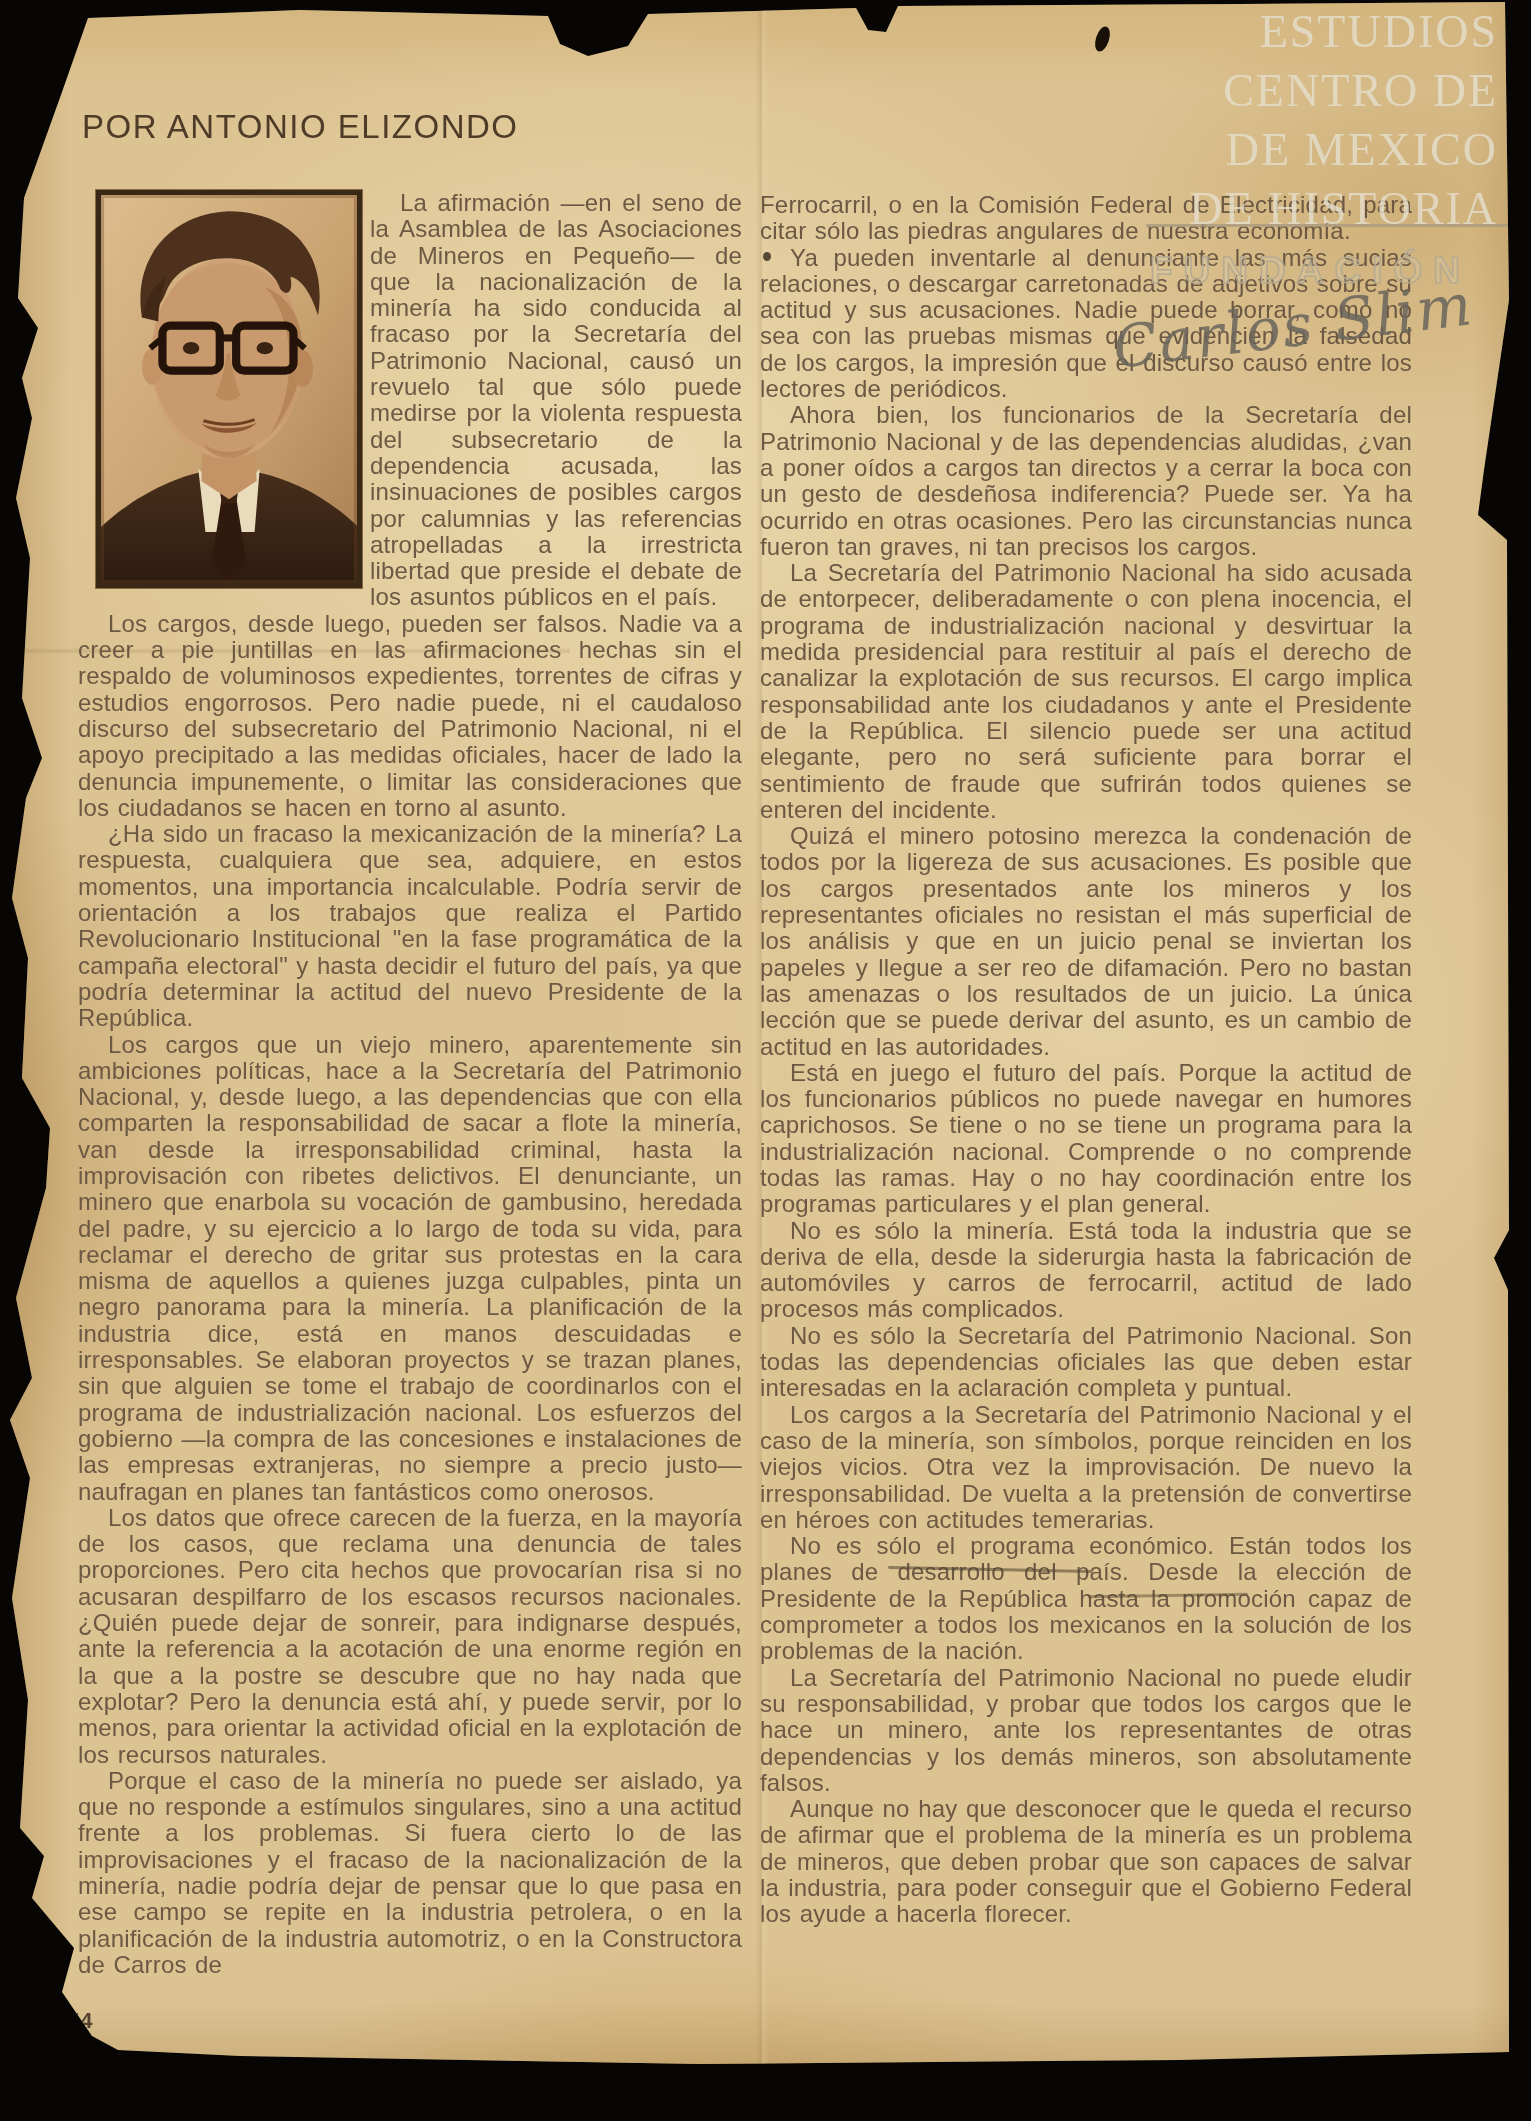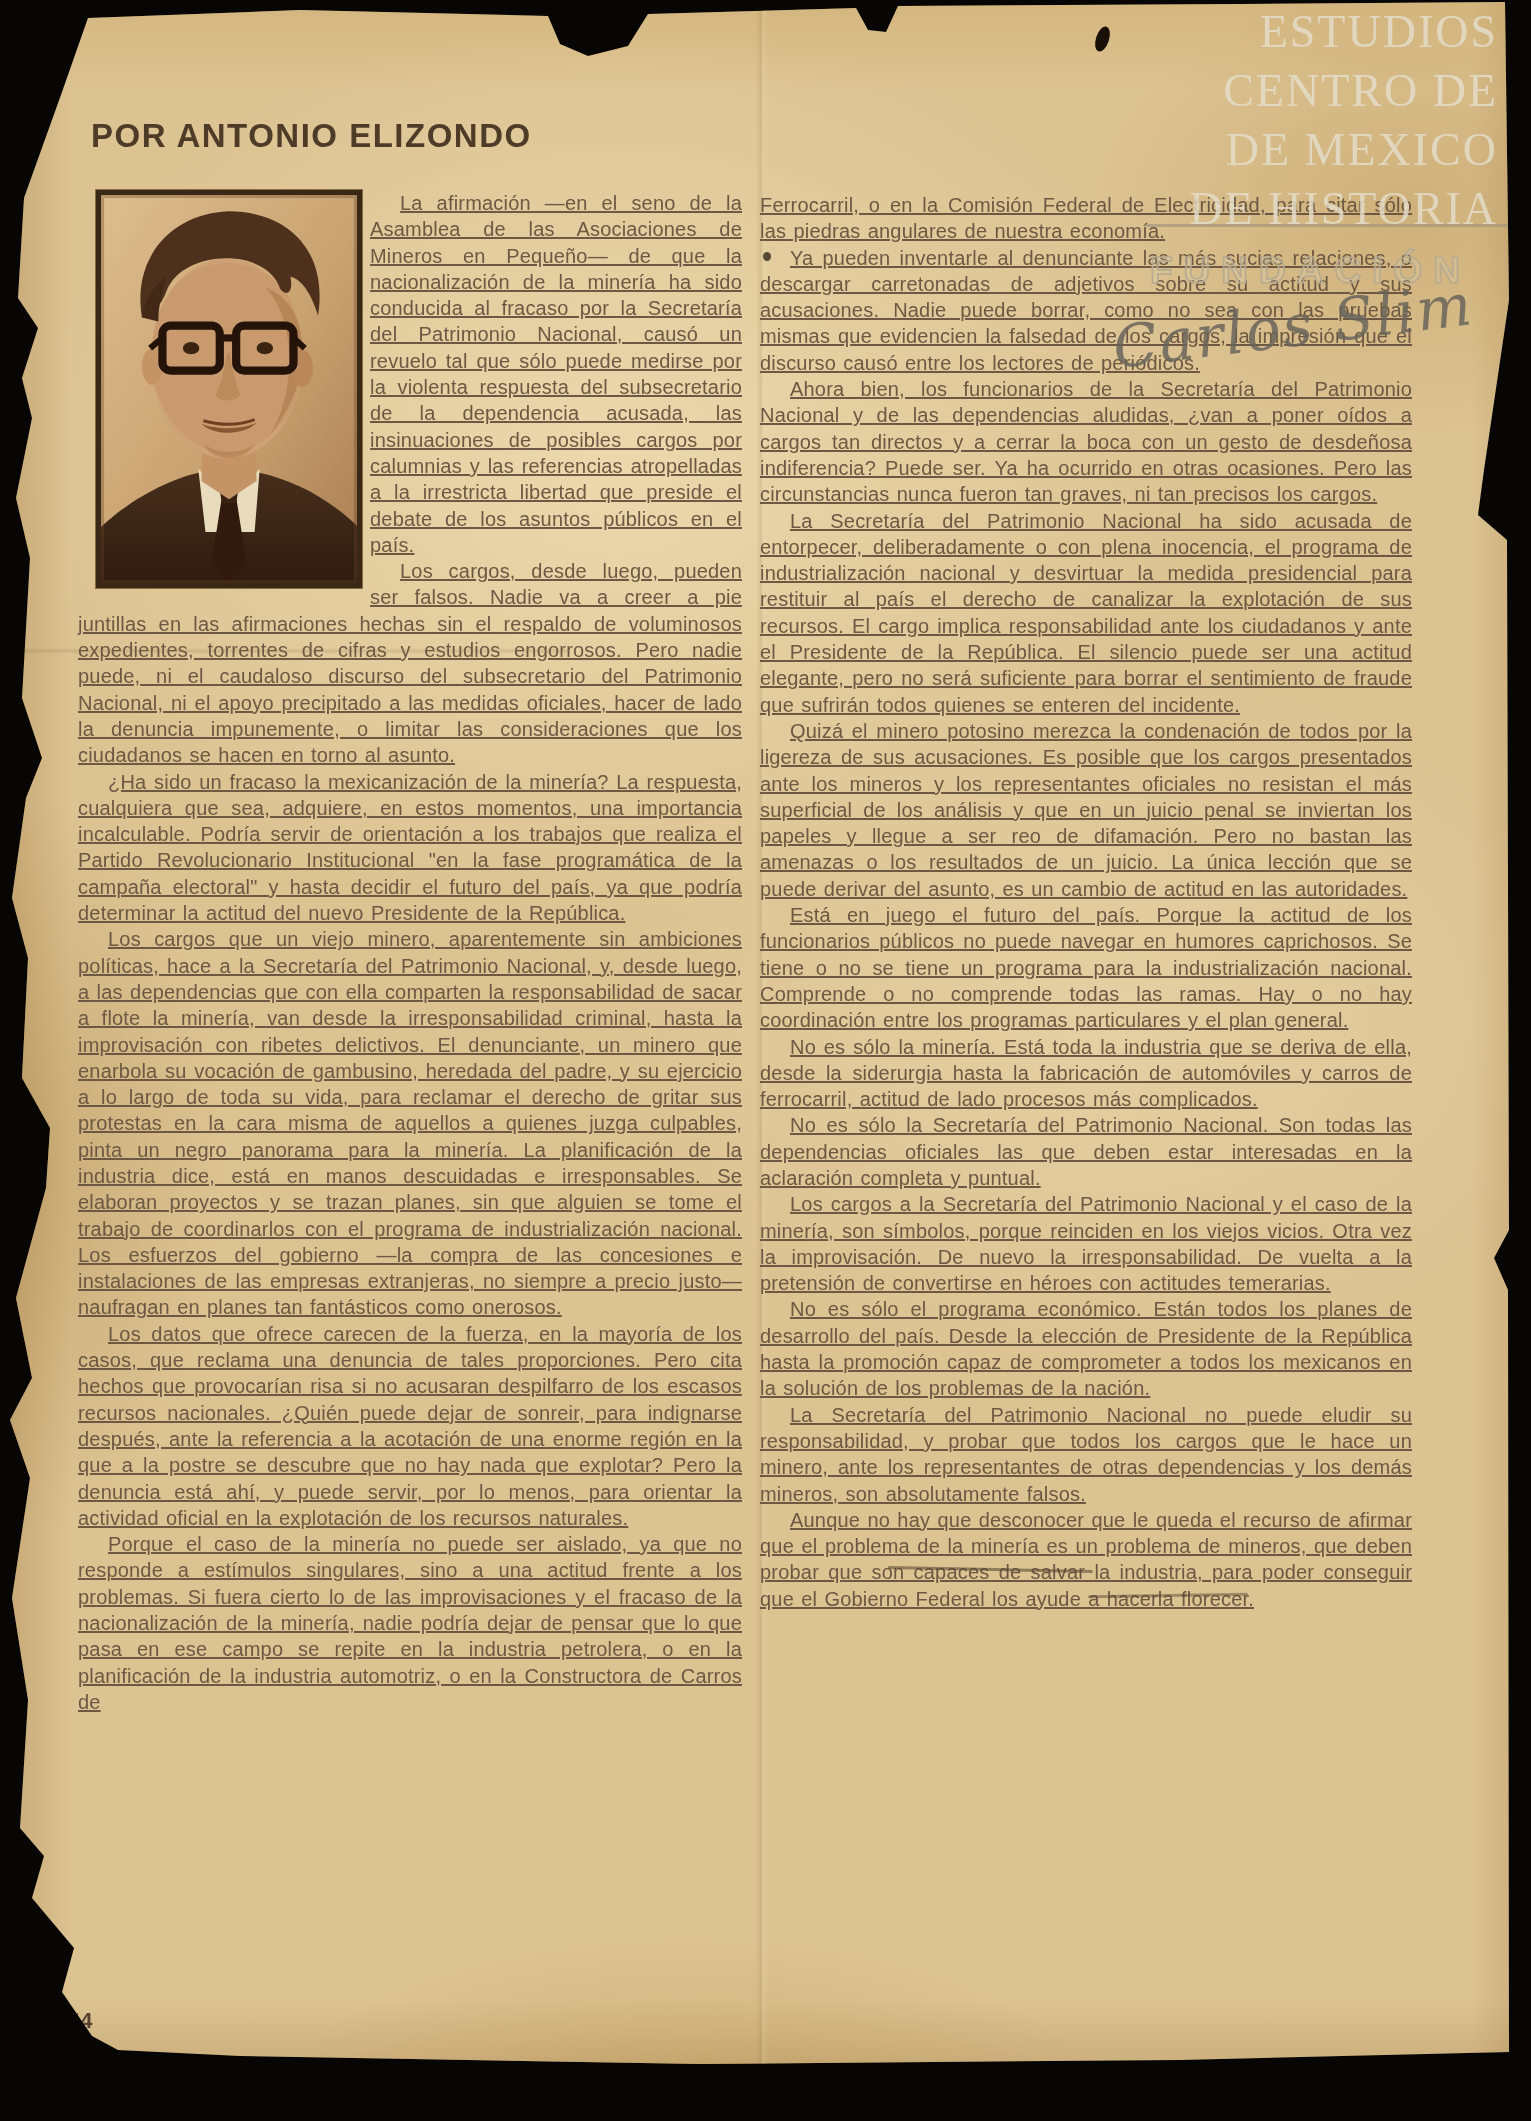--- a/index.html
+++ b/index.html
@@ -27,30 +27,30 @@
       linear-gradient(270deg, rgba(150,110,52,0.30), rgba(150,110,52,0) 60px),
       #dcc392;}
   .crease-v{position:absolute;left:756px;top:0;bottom:0;width:12px;
     background:linear-gradient(90deg, rgba(0,0,0,0), rgba(125,95,50,0.14) 40%, rgba(236,220,178,0.22) 62%, rgba(0,0,0,0));}
   .crease-h{position:absolute;left:10px;top:648px;width:560px;height:6px;
     background:linear-gradient(180deg, rgba(0,0,0,0), rgba(110,82,42,0.16), rgba(0,0,0,0));}
   .speck{position:absolute;background:#191008;border-radius:50%;}
   .speck.s1{left:1096px;top:26px;width:13px;height:26px;transform:rotate(18deg);}
   .speck.s2{left:763px;top:252px;width:8px;height:9px;opacity:.7;}
 
-  .byline{position:absolute;left:78px;top:104px;margin:13px;
-    font-size:33px;font-weight:bold;letter-spacing:1.5px;color:#4f3c28;}
+  .byline{position:absolute;left:78px;top:104px;margin:4px;
+    font-size:33px;font-weight:normal;letter-spacing:1.5px;color:#4f3c28;}
 
   .photo-frame{position:absolute;left:96px;top:190px;width:256px;height:388px;
     border:5px solid #3a2816;box-shadow:0 0 0 1px #8a6a42, inset 0 0 18px rgba(60,35,15,0.45);
     background:#c9a36f;}
   .photo-frame svg{display:block;width:100%;height:100%;}
 
   .col{position:absolute;text-align:justify;color:#6c5843;
-    font-size:20px;line-height:26.3px;word-spacing:1.5px;letter-spacing:0.2px;text-decoration:underline;}
+    font-size:24px;line-height:26.3px;word-spacing:1.5px;letter-spacing:0.2px;}
   .col p{margin:0;}
   .col p.indent{text-indent:30px;}
   .col1{left:78px;top:190px;width:664px;}
   .col2{left:760px;top:192px;width:652px;}
   .photo-spacer{float:left;width:292px;height:396px;}
 
   .page-number{position:absolute;left:68px;top:2008px;font-size:22px;font-weight:bold;color:#53422f;}
 
   .watermark{position:absolute;right:33px;top:2px;text-align:right;
     font-family:"Liberation Serif",serif;font-size:46px;line-height:59px;

